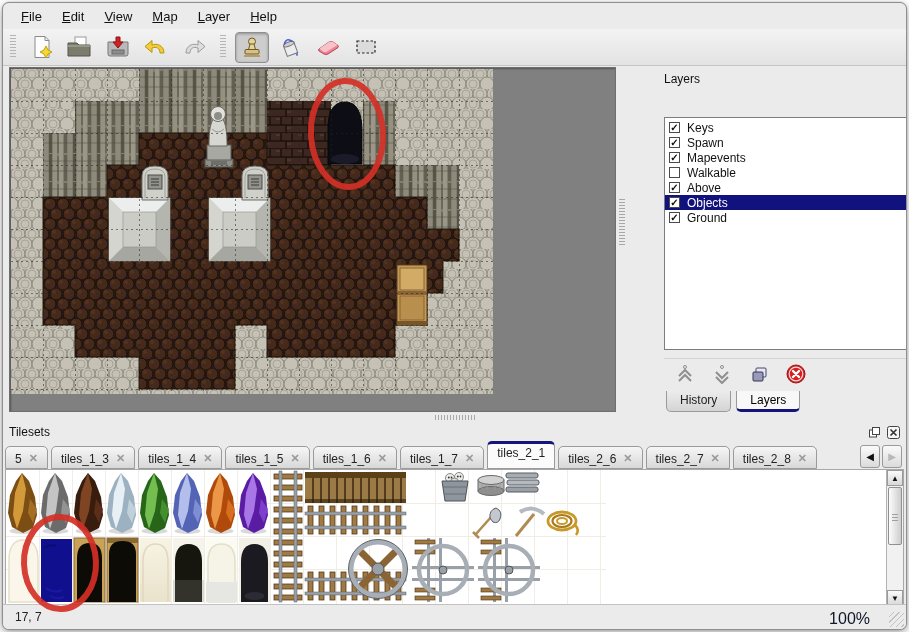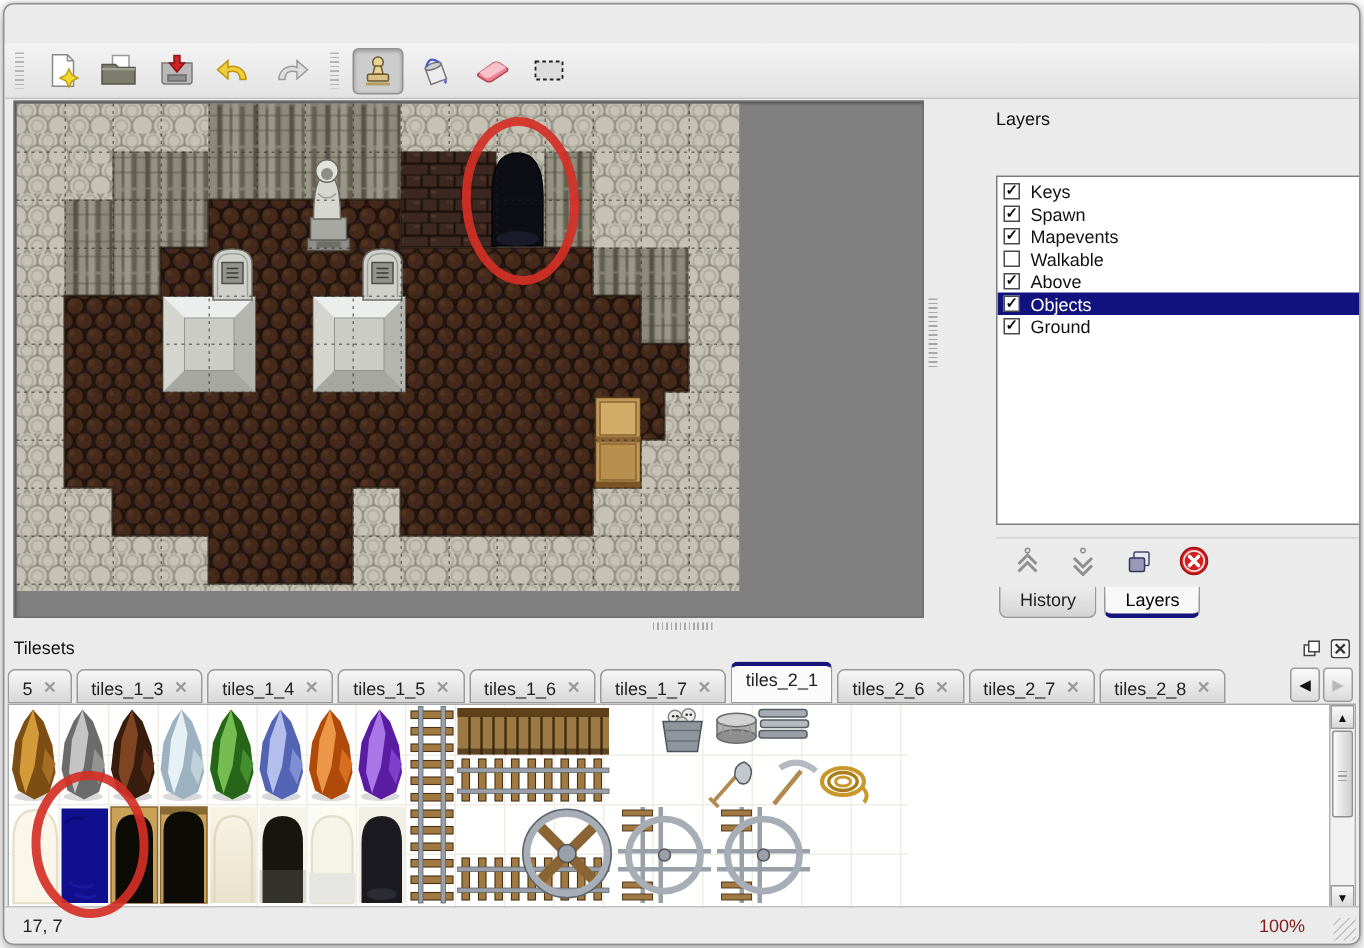--- a/index.html
+++ b/index.html
@@ -77,31 +77,39 @@
   .vs-btn{position:absolute;left:0;right:0;height:16px;background:linear-gradient(#fafafa,#d8d8d8);
     border:1px solid #9a9a9a;display:flex;align-items:center;justify-content:center;font-size:8px;color:#111;}
   .vs-btn.up{top:0;} .vs-btn.down{bottom:0;}
   .vs-thumb{position:absolute;top:17px;left:1px;right:1px;height:58px;border:1px solid #909090;border-radius:2px;
     background:linear-gradient(to right,#fcfcfc,#cdcdcd);}
   .vs-thumb::after{content:"";position:absolute;left:3px;right:3px;top:26px;height:7px;
     background:repeating-linear-gradient(to bottom,#a0a0a0 0 1px,transparent 1px 3px);}
   
   .statusbar{position:absolute;left:0;right:0;bottom:0;height:25px;background:#ebebeb;border-top:1px solid #c2c2c2;}
   .sb-coords{position:absolute;left:12px;top:5px;font-size:12px;color:#222;}
-  .sb-zoom{position:absolute;right:36px;top:5px;font-size:12px;color:#7f1d1d;}
+  .sb-zoom{position:absolute;right:36px;top:5px;font-size:16px;color:#0f172a;}
   .sb-grip{position:absolute;right:2px;bottom:2px;width:15px;height:15px;
     background:repeating-linear-gradient(135deg,transparent 0 3px,#b8b8b8 3px 4px);opacity:.8;}
   
   .overlay{position:absolute;left:0;top:0;pointer-events:none;z-index:40;}
 </style>
 </head>
 <body>
 
 <div class="window">
 
+  <div class="menubar">
+    <span class="menu-item">File</span>
+    <span class="menu-item">Edit</span>
+    <span class="menu-item">View</span>
+    <span class="menu-item">Map</span>
+    <span class="menu-item">Layer</span>
+    <span class="menu-item">Help</span>
+  </div>
 
   <div class="toolbar">
     <div class="tb-handle"></div>
 
     <div class="tb-btn">
       <svg width="26" height="26">
         <path d="M6 2.5h10l4 4v17H6z" fill="#fdfdfd" stroke="#8a8a8a"></path>
         <path d="M16 2.5v4h4" fill="none" stroke="#8a8a8a"></path>
         <polygon points="17,12 19,16 23,18 19,20 17,24 15,20 11,18 15,16" fill="#f5d92e" stroke="#bf9f12"></polygon>
       </svg>

